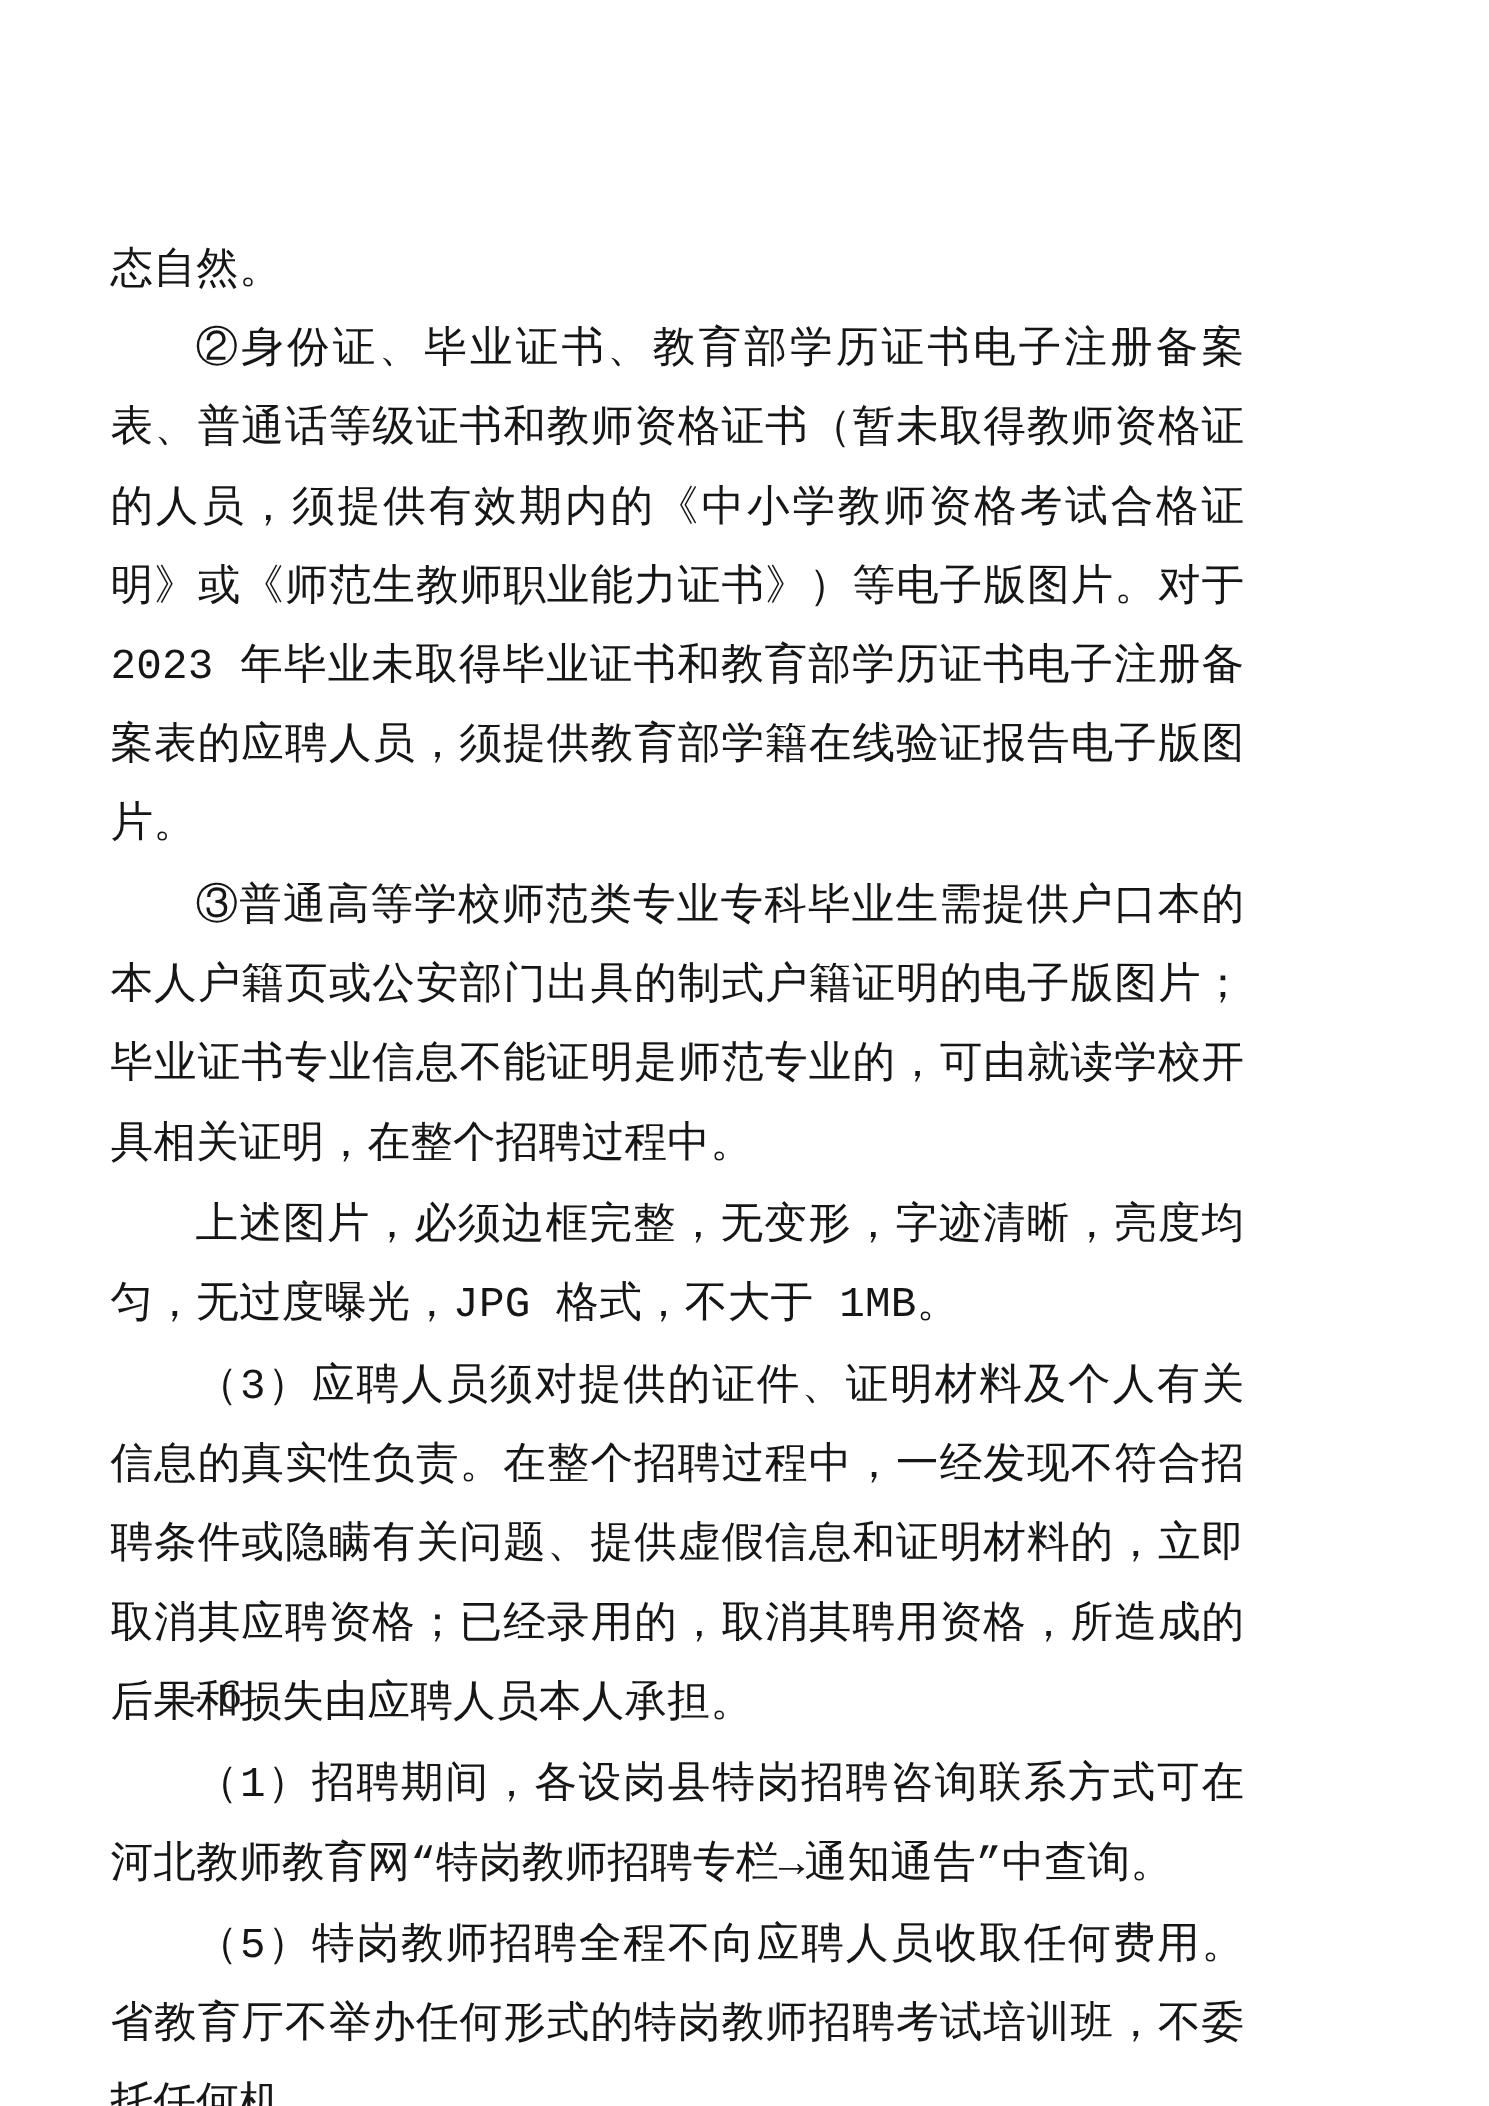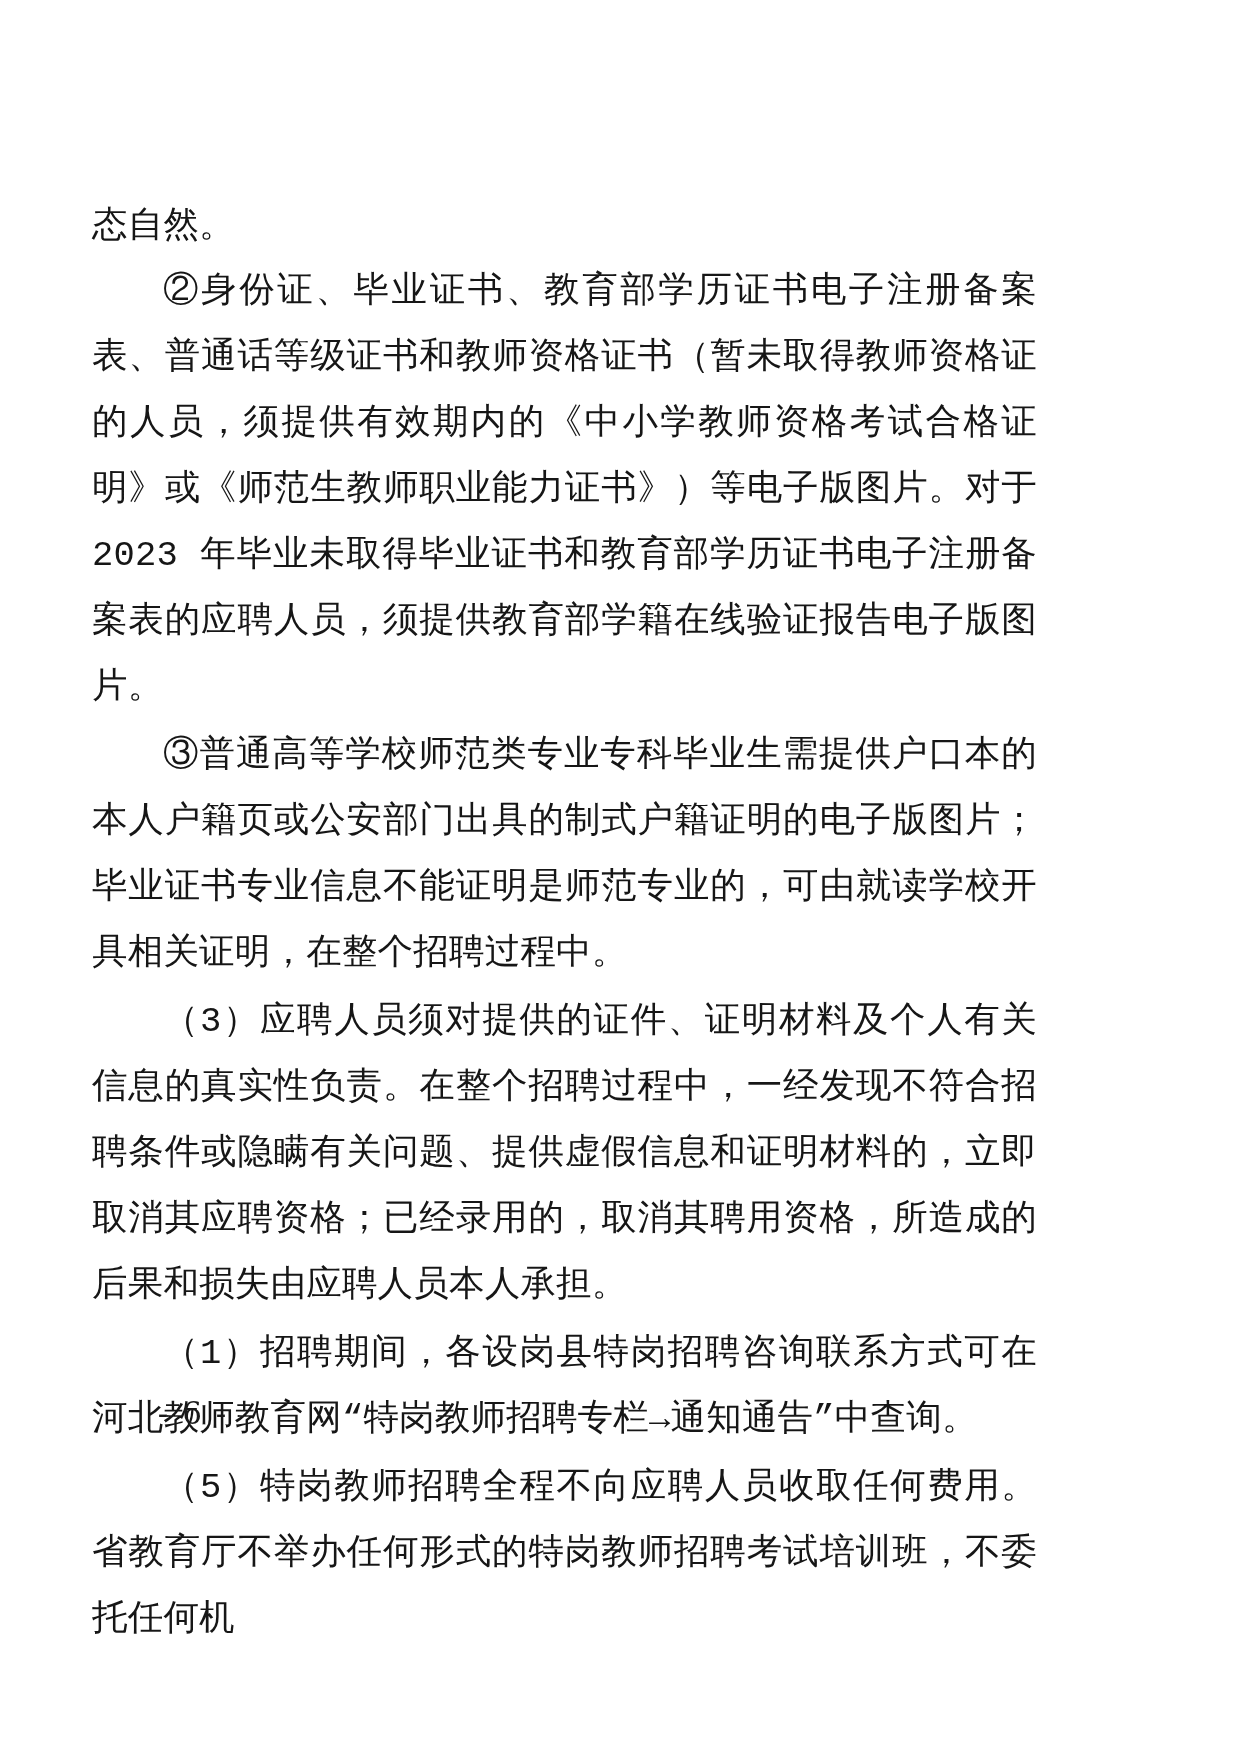--- a/index.html
+++ b/index.html
@@ -57,20 +57,21 @@
   }
 </style>
 </head>
 <body>
 
 <div class="page">
   <div class="doc-body">
     <p class="para">态自然。</p>
     <p class="para indent">②身份证、毕业证书、教育部学历证书电子注册备案表、普通话等级证书和教师资格证书（暂未取得教师资格证的人员，须提供有效期内的《中小学教师资格考试合格证明》或《师范生教师职业能力证书》）等电子版图片。对于 2023 年毕业未取得毕业证书和教育部学历证书电子注册备案表的应聘人员，须提供教育部学籍在线验证报告电子版图片。</p>
     <p class="para indent">③普通高等学校师范类专业专科毕业生需提供户口本的本人户籍页或公安部门出具的制式户籍证明的电子版图片；毕业证书专业信息不能证明是师范专业的，可由就读学校开具相关证明，在整个招聘过程中。</p>
+    <p class="para indent">上述图片，必须边框完整，无变形，字迹清晰，亮度均匀，无过度曝光，JPG 格式，不大于 1MB。</p>
     <p class="para indent">（3）应聘人员须对提供的证件、证明材料及个人有关信息的真实性负责。在整个招聘过程中，一经发现不符合招聘条件或隐瞒有关问题、提供虚假信息和证明材料的，立即取消其应聘资格；已经录用的，取消其聘用资格，所造成的后果和损失由应聘人员本人承担。</p>
     <p class="para indent">（1）招聘期间，各设岗县特岗招聘咨询联系方式可在河北教师教育网“特岗教师招聘专栏→通知通告”中查询。</p>
     <p class="para indent">（5）特岗教师招聘全程不向应聘人员收取任何费用。省教育厅不举办任何形式的特岗教师招聘考试培训班，不委托任何机</p>
   </div>
 </div>
 
 <div class="page-number">
   <span class="pn-inner">- 6 -</span>
 </div>
 

